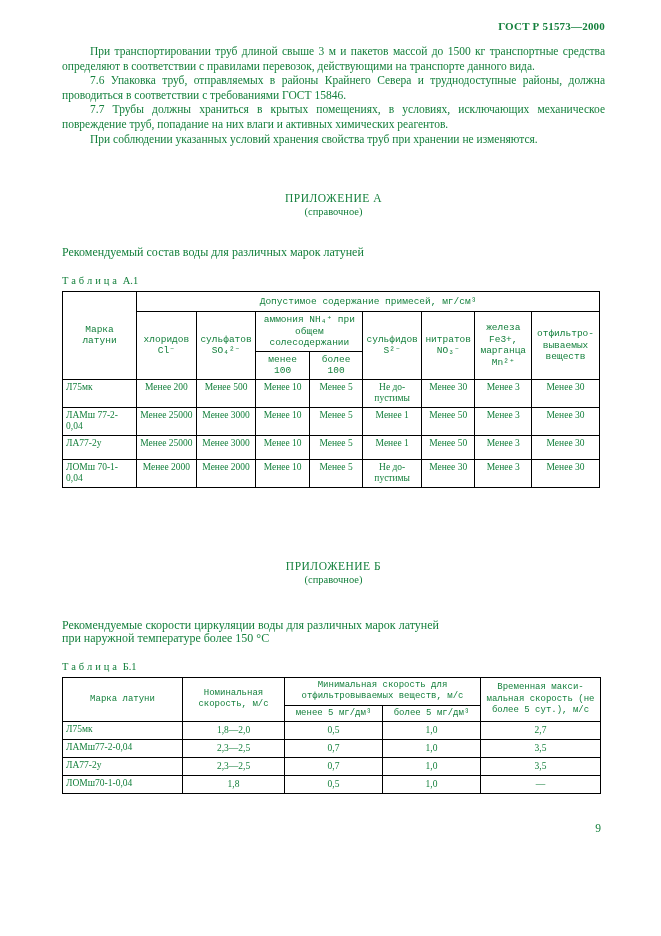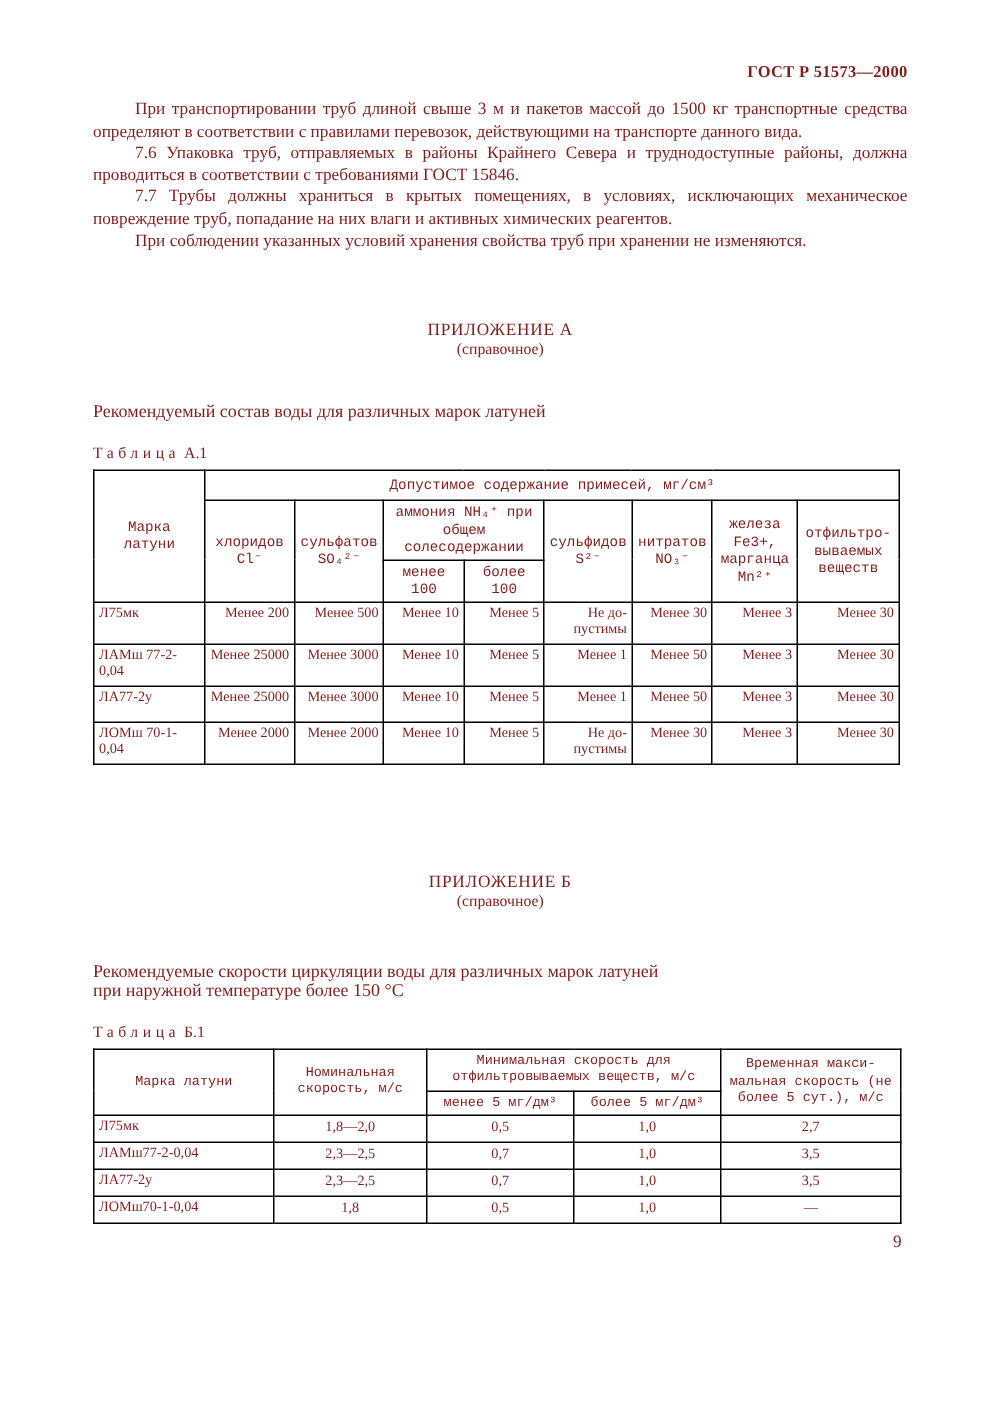--- a/index.html
+++ b/index.html
@@ -2,23 +2,23 @@
 <html><head>
 <meta charset="utf-8">
 <style>
   * { margin: 0; padding: 0; box-sizing: border-box; }
   html, body { background: #ffffff; }
   .page {
     position: relative;
     width: 661px;
     height: 936px;
     background: #ffffff;
-    color: #7f1d1d;
+    color: #15803d;
     font-family: "Liberation Serif", "DejaVu Serif", serif;
-    padding: 42px 56px 0 62px;
+    padding: 20px 56px 0 62px;
     overflow: hidden;
   }
   .gost-header {
     text-align: right;
     font-weight: bold;
     font-size: 11px;
     letter-spacing: 0.2px;
   }
   .body-text { margin-top: 12px; }
   .body-text p {
@@ -48,21 +48,21 @@
   }
   table.tbl td {
     border: 1px solid #000;
     font-size: 9.5px;
     line-height: 11.5px;
     padding: 2px 3px;
     overflow: hidden;
     word-wrap: break-word;
   }
   td.hc { text-align: center; vertical-align: middle; font-family: Liberation Mono, monospace; }
-  td.dc { text-align: right; vertical-align: top; }
+  td.dc { text-align: center; vertical-align: top; }
   td.num { text-align: center; vertical-align: middle; }
   td.brand { text-align: left; vertical-align: top; padding-left: 5px; }
   .tbl-a td.dc, .tbl-a td.brand { height: 24px; }
   .tbl-a tr.grp td { height: 20px; }
   .tbl-a tr.sub td { height: 19px; }
   .tbl-b td { font-size: 10px; }
   .tbl-b tr.hdr td { font-size: 9px; }
   .tbl-b tr.data td { height: 18px; }
   .appendix-head-b { margin-top: 72px; text-align: center; }
   .table-title-b { margin-top: 34px; }

